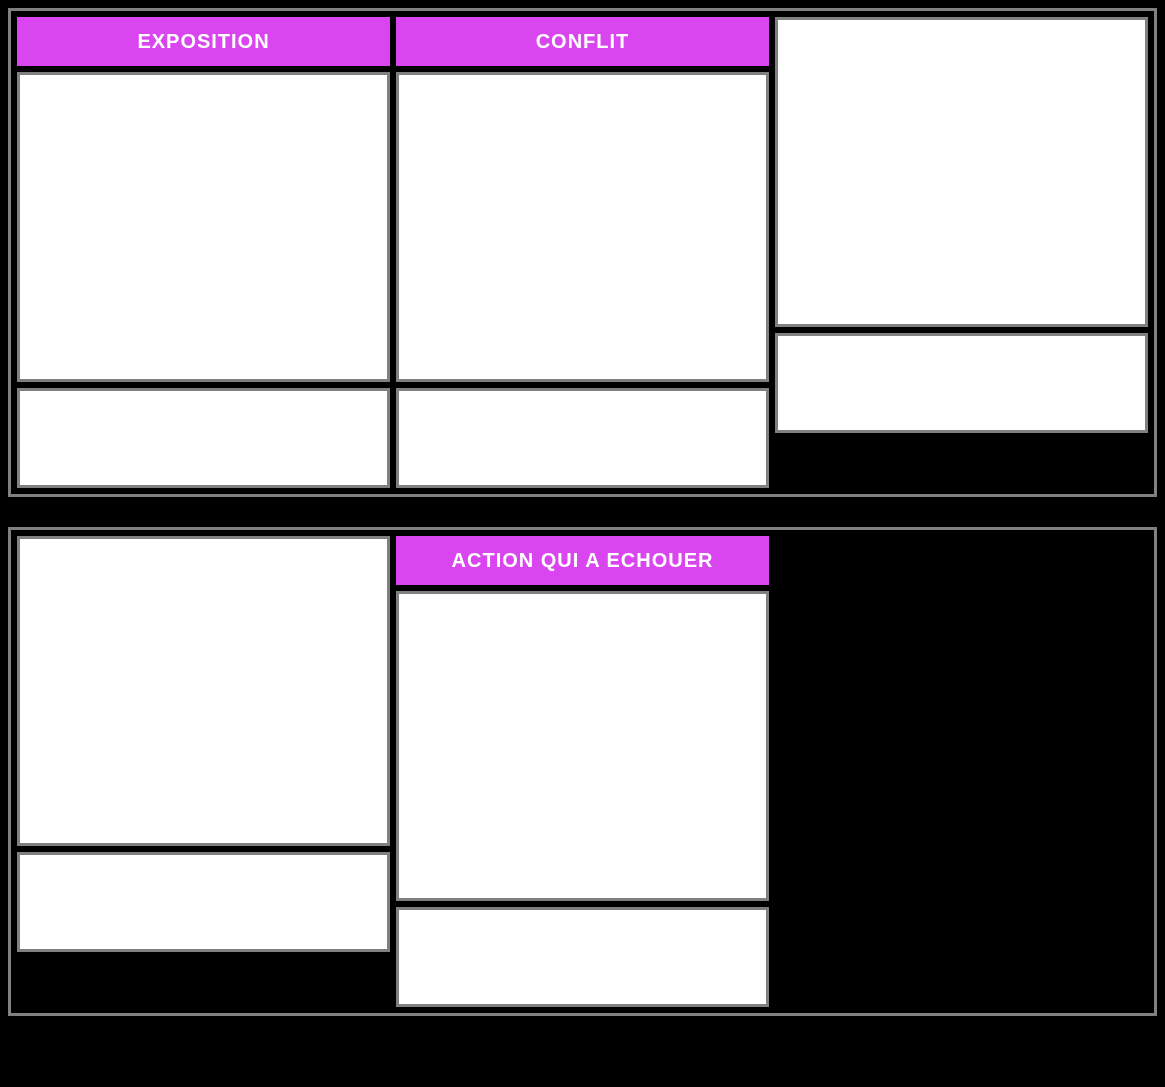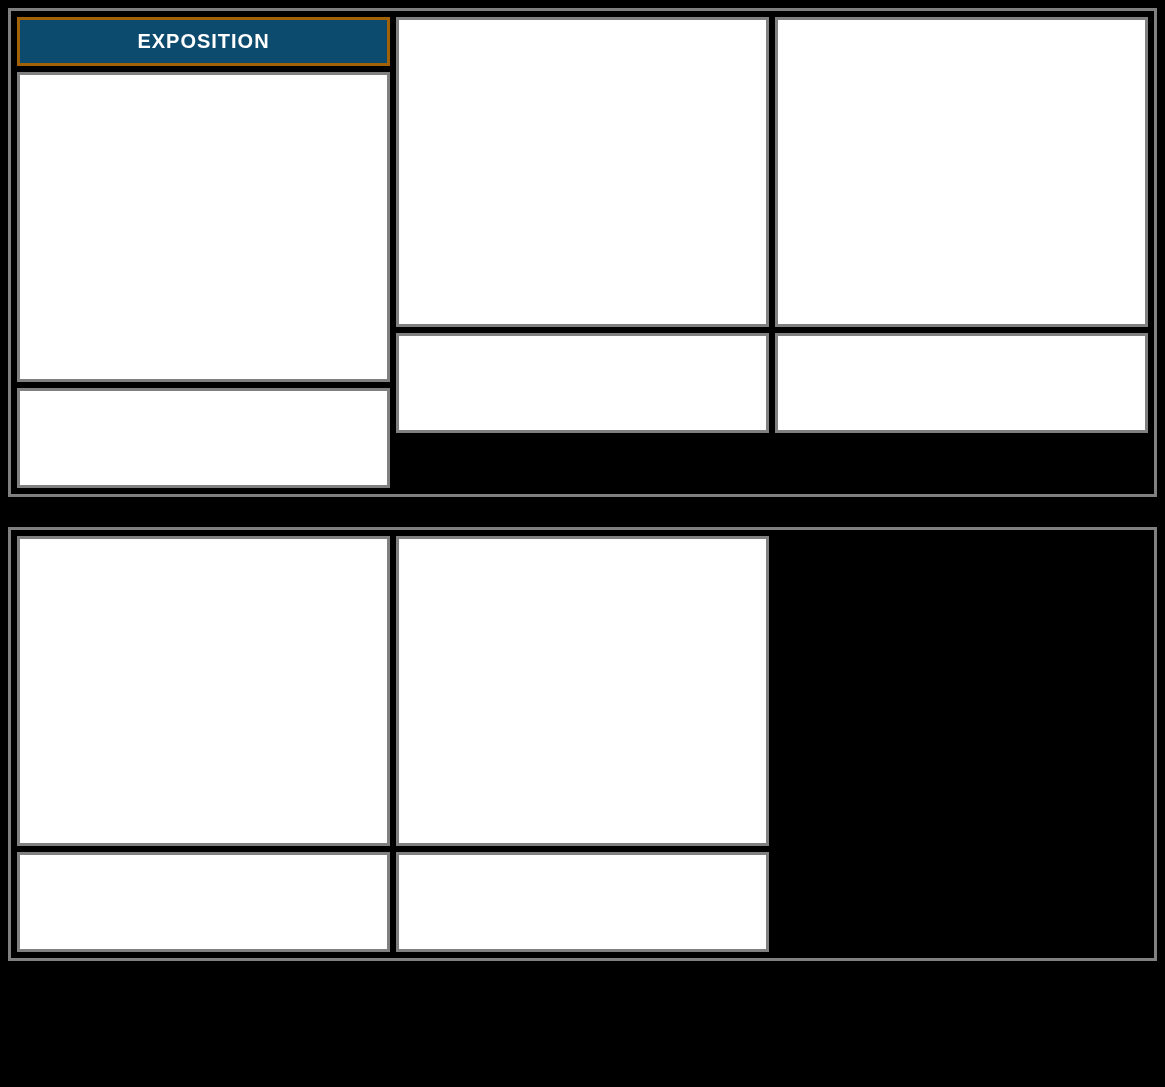--- a/index.html
+++ b/index.html
@@ -34,22 +34,22 @@
       gap: 6px;
     }
 
     .column {
       display: flex;
       flex-direction: column;
       gap: 6px;
     }
 
     .column-header {
-      background-color: #0c4a6e;
-      border: 3px solid #a16207;
+      background-color: #d946ef;
+      border: 3px solid #d946ef;
       padding: 10px;
       text-align: center;
     }
 
     .column-header h2 {
       color: #fff;
       font-size: 20px;
       font-weight: 900;
       text-transform: uppercase;
       letter-spacing: 1px;
@@ -77,20 +77,23 @@
 
       <div class="column">
         <div class="column-header">
           <h2>EXPOSITION</h2>
         </div>
         <div class="main-cell"></div>
         <div class="bottom-cell"></div>
       </div>
 
       <div class="column">
+        <div class="column-header">
+          <h2>CONFLIT</h2>
+        </div>
         <div class="main-cell"></div>
         <div class="bottom-cell"></div>
       </div>
 
       <div class="column">
         <div class="main-cell"></div>
         <div class="bottom-cell"></div>
       </div>
 
     </div>
@@ -98,20 +101,23 @@
 
   <div class="row-section">
     <div class="columns-grid">
 
       <div class="column">
         <div class="main-cell"></div>
         <div class="bottom-cell"></div>
       </div>
 
       <div class="column">
+        <div class="column-header">
+          <h2>ACTION QUI A ECHOUER</h2>
+        </div>
         <div class="main-cell"></div>
         <div class="bottom-cell"></div>
       </div>
 
 
     </div>
   </div>
 
 </div>
 

